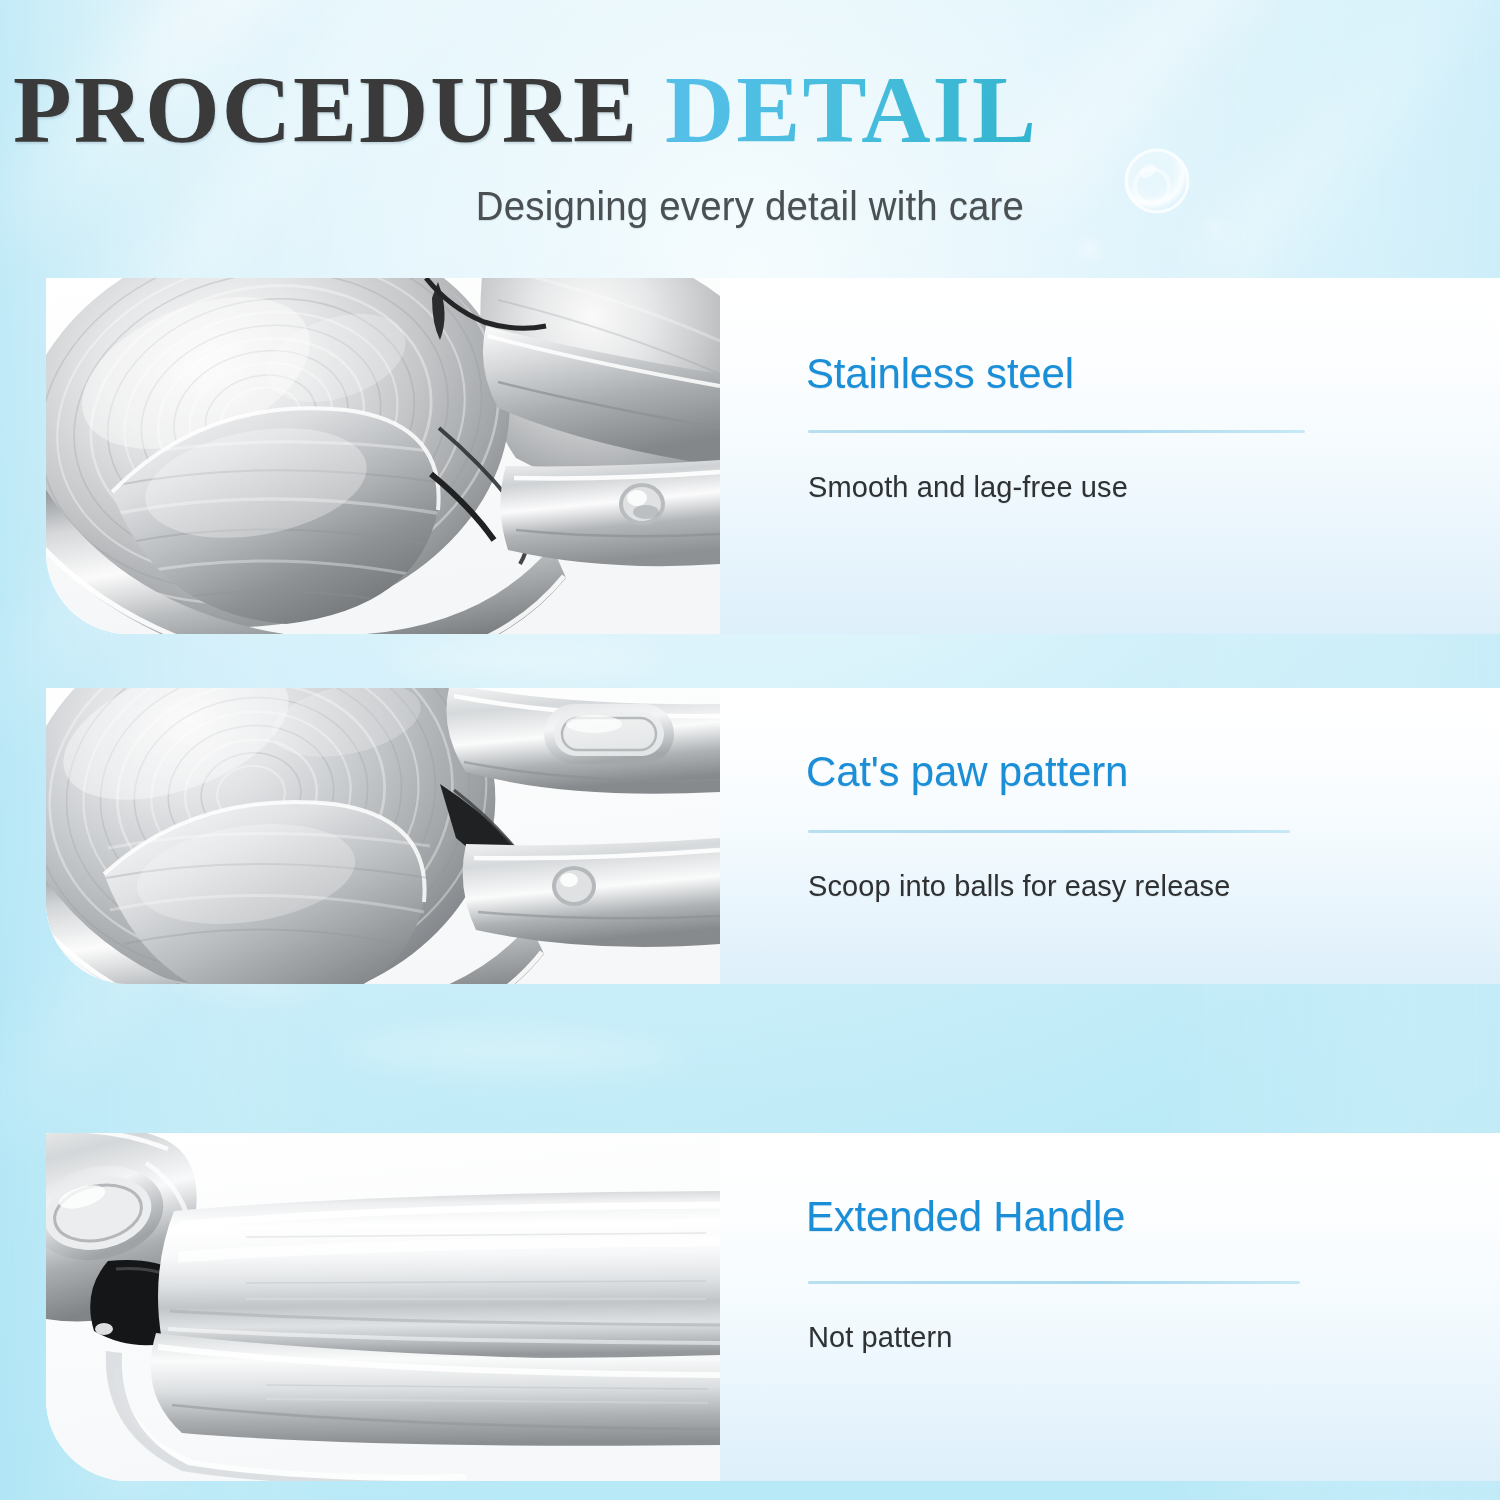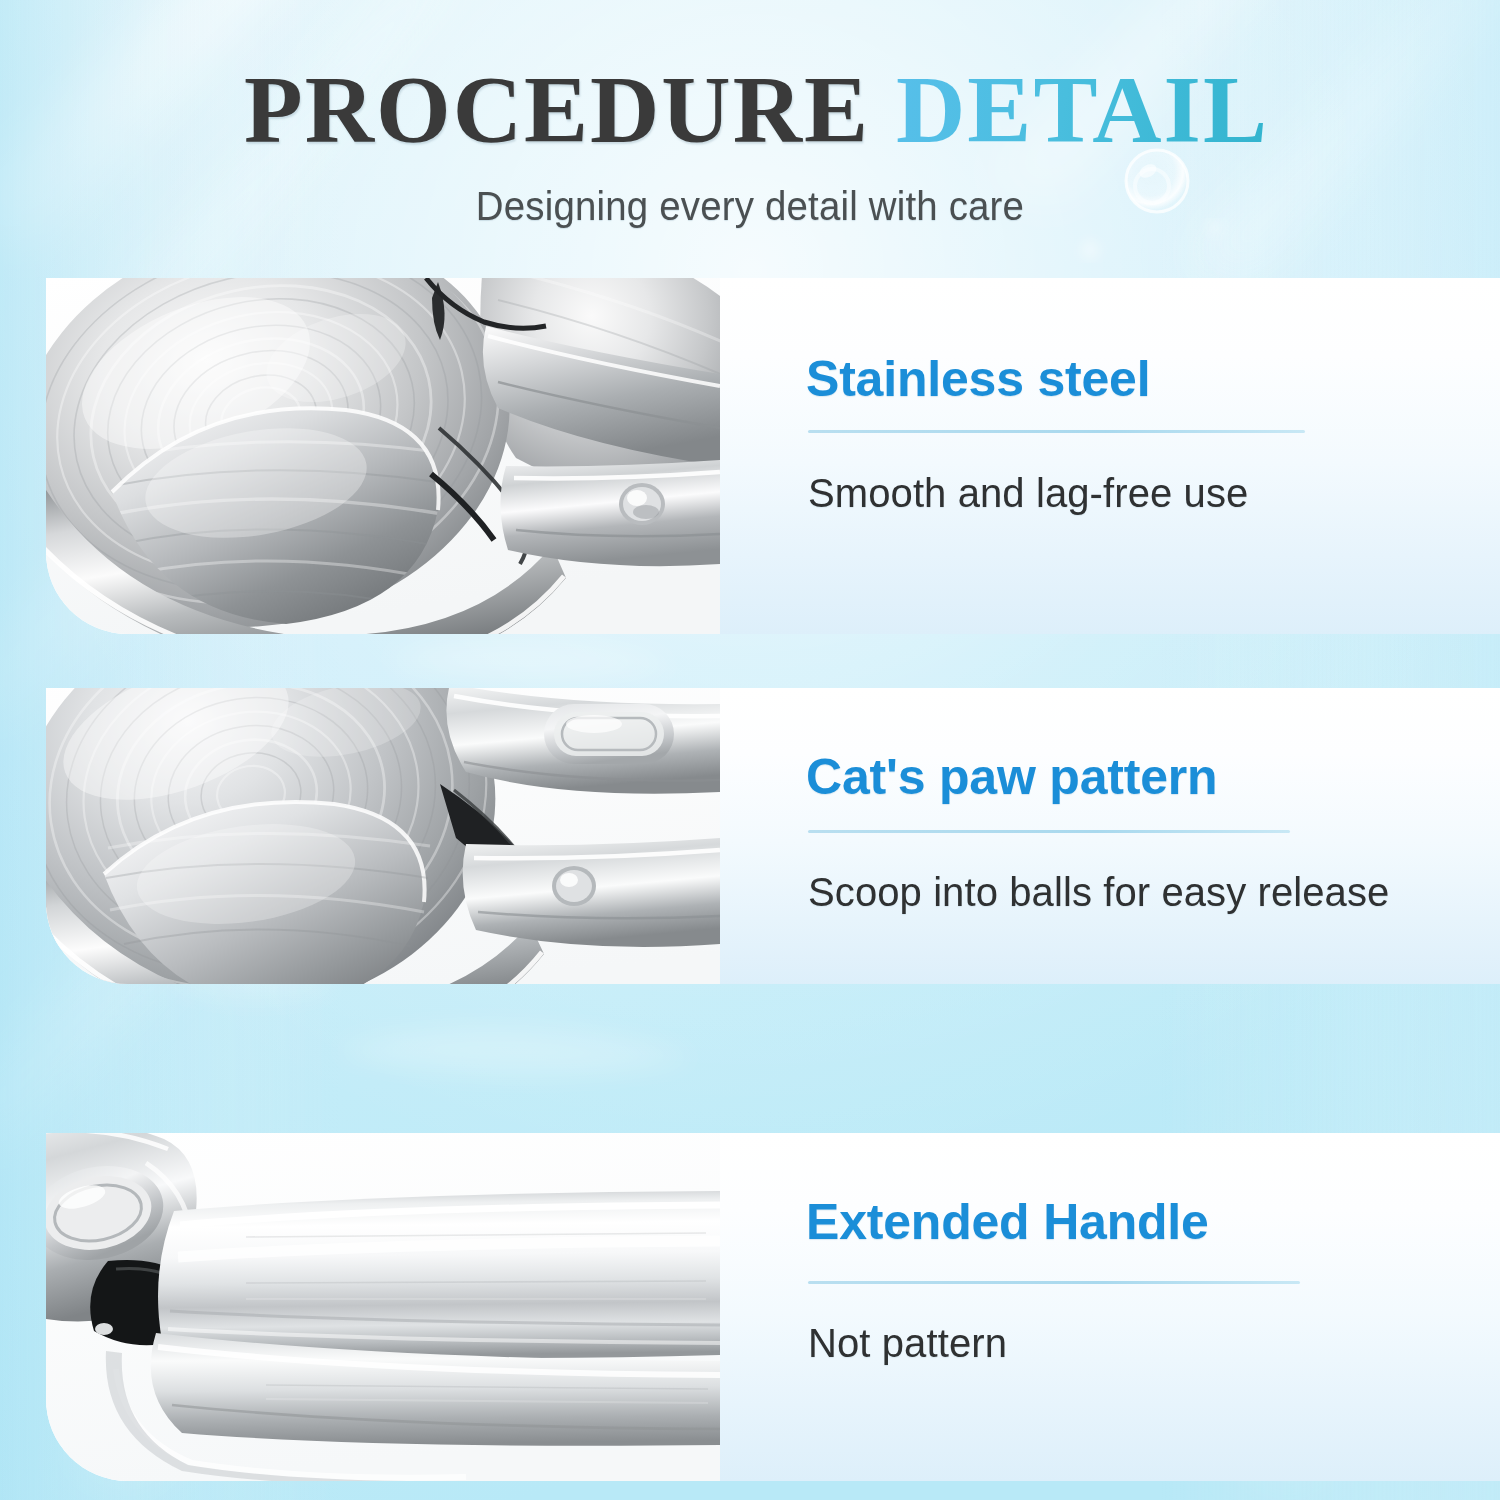--- a/index.html
+++ b/index.html
@@ -10,21 +10,20 @@
     background:#d6f0f9;
   }
 
   
   #bg { position:absolute; inset:0; z-index:0; }
 
   
   .header { position:absolute; top:0; left:0; width:1500px; height:262px; z-index:5; }
   .title {
     position:absolute; top:62px; left:0; width:1500px;
-    text-align:center;
     font-family:"Liberation Serif", serif;
     font-weight:700;
     font-size:96px;
     letter-spacing:2px;
     line-height:1;
     white-space:nowrap;
     padding-left:13px;
   }
   .title .t-dark {
     color:#3a3a3a;
@@ -65,42 +64,42 @@
   .card {
     position:absolute; top:0; left:720px; width:780px; height:100%;
     background:linear-gradient(180deg,
         #ffffff 0%, #fdfeff 22%, #f3fafe 52%, #e7f4fc 78%, #ddeffa 100%);
     padding:0 0 0 86px;
   }
   .card-inner { position:relative; height:100%; }
 
   .feat-title {
     position:absolute; left:0;
-    font-size:50px; font-weight:700;
+    font-size:42px; font-weight:400;
     color:#1b8ed8;
     letter-spacing:-.2px;
     white-space:nowrap;
     text-shadow:0 1px 1px rgba(120,170,200,.25);
   }
   .row-1 .feat-title { top:72px; }
   .row-2 .feat-title { top:60px; }
   .row-3 .feat-title { top:60px; }
 
   .divider {
     position:absolute; left:2px; height:3px;
     background:linear-gradient(90deg,#b9dff0 0%,#a9d9ee 60%,#c8e8f5 100%);
     border-radius:2px;
   }
   .row-1 .divider { top:152px; width:497px; }
   .row-2 .divider { top:142px; width:482px; }
   .row-3 .divider { top:148px; width:492px; }
 
   .feat-desc {
     position:absolute; left:2px;
-    font-size:40px; font-weight:400;
+    font-size:29px; font-weight:400;
     color:#2f3132;
     letter-spacing:.1px;
     white-space:nowrap;
     text-shadow:0 1px 1px rgba(170,195,210,.30);
   }
   .row-1 .feat-desc { top:193px; }
   .row-2 .feat-desc { top:182px; }
   .row-3 .feat-desc { top:188px; }
 </style>
 </head>

